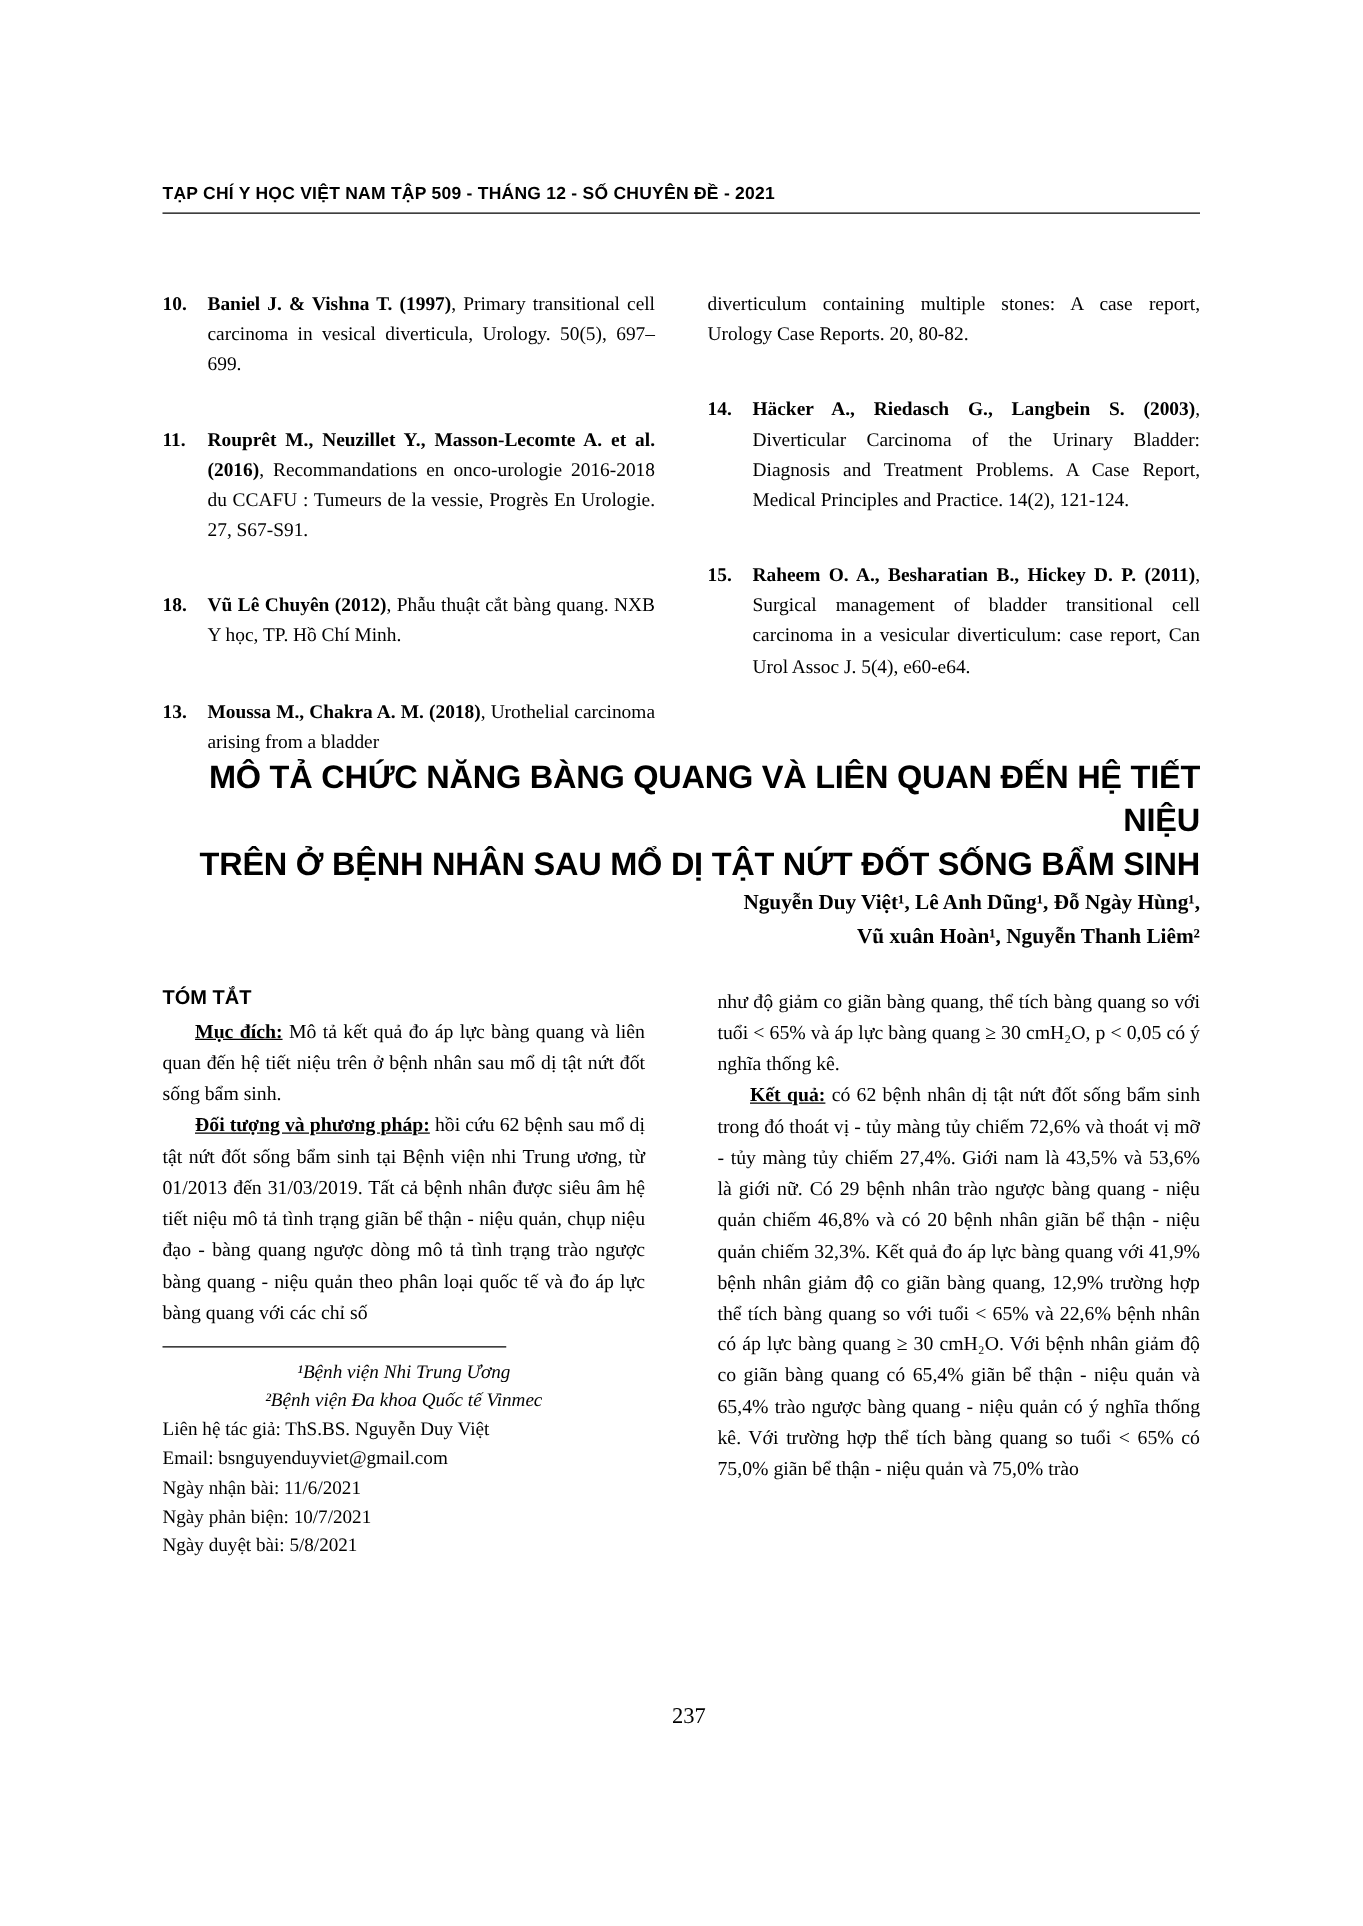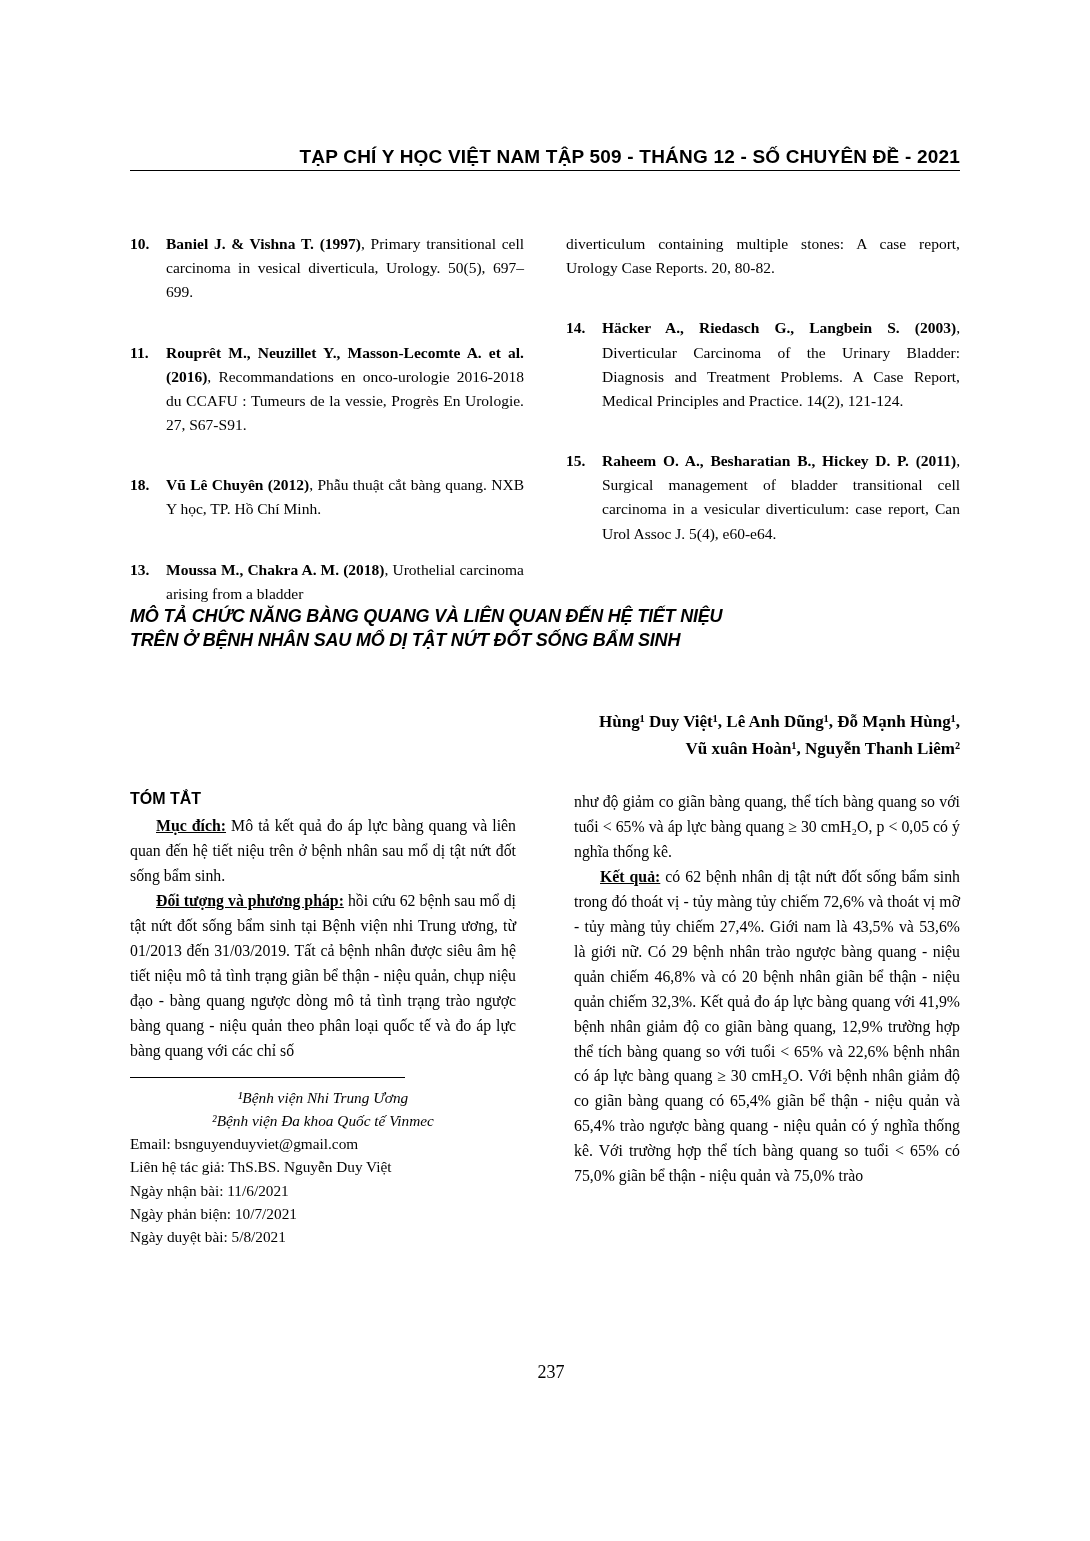--- a/index.html
+++ b/index.html
@@ -17,24 +17,24 @@
     height: 1541px;
     margin: 0 auto;
     background: #ffffff;
     box-sizing: border-box;
   }
   .running-head {
     position: absolute;
     top: 146px;
     left: 130px;
     width: 830px;
-    text-align: right;
+    text-align: left;
     font-family: "Liberation Sans", sans-serif;
     font-weight: bold;
-    font-size: 19px;
+    font-size: 14px;
     letter-spacing: 0.2px;
   }
   .head-rule {
     position: absolute;
     top: 170px;
     left: 130px;
     width: 830px;
     height: 1px;
     background: #000;
   }
@@ -71,27 +71,26 @@
   }
   .ref-list li b {
     font-weight: bold;
   }
 
   .article-title {
     position: absolute;
     top: 604px;
     left: 130px;
     width: 830px;
-    text-align: left;
+    text-align: right;
     font-family: "Liberation Sans", sans-serif;
     font-weight: bold;
-    font-size: 18px;
+    font-size: 26px;
     line-height: 1.35;
     letter-spacing: -0.2px;
-    font-style: italic;
   }
   .authors {
     position: absolute;
     top: 708px;
     left: 130px;
     width: 830px;
     text-align: right;
     font-weight: bold;
     font-size: 17px;
     line-height: 1.6;
@@ -187,36 +186,36 @@
       </ul>
     </div>
   </div>
 
   <div class="article-title">
     <div>MÔ TẢ CHỨC NĂNG BÀNG QUANG VÀ LIÊN QUAN ĐẾN HỆ TIẾT NIỆU</div>
     <div>TRÊN Ở BỆNH NHÂN SAU MỔ DỊ TẬT NỨT ĐỐT SỐNG BẨM SINH</div>
   </div>
 
   <div class="authors">
-    <div>Hùng¹ Duy Việt¹, Lê Anh Dũng¹, Đỗ Mạnh Hùng¹,</div>
+    <div>Nguyễn Duy Việt¹, Lê Anh Dũng¹, Đỗ Ngày Hùng¹,</div>
     <div>Vũ xuân Hoàn¹, Nguyễn Thanh Liêm²</div>
   </div>
 
   <div class="body-cols">
     <div class="col">
       <div class="sec-title">TÓM TẮT</div>
       <p class="body-p"><b>Mục đích:</b><span> Mô tả kết quả đo áp lực bàng quang và liên quan đến hệ tiết niệu trên ở bệnh nhân sau mổ dị tật nứt đốt sống bẩm sinh.</span></p>
       <p class="body-p"><b>Đối tượng và phương pháp:</b><span> hồi cứu 62 bệnh sau mổ dị tật nứt đốt sống bẩm sinh tại Bệnh viện nhi Trung ương, từ 01/2013 đến 31/03/2019. Tất cả bệnh nhân được siêu âm hệ tiết niệu mô tả tình trạng giãn bể thận - niệu quản, chụp niệu đạo - bàng quang ngược dòng mô tả tình trạng trào ngược bàng quang - niệu quản theo phân loại quốc tế và đo áp lực bàng quang với các chỉ số</span></p>
 
       <div class="footnote-rule"></div>
       <div class="footnotes">
         <div class="it">¹Bệnh viện Nhi Trung Ương</div>
         <div class="it">²Bệnh viện Đa khoa Quốc tế Vinmec</div>
+        <div>Liên hệ tác giả: ThS.BS. Nguyễn Duy Việt</div>
         <div>Email: bsnguyenduyviet@gmail.com</div>
-        <div>Liên hệ tác giả: ThS.BS. Nguyễn Duy Việt</div>
         <div>Ngày nhận bài: 11/6/2021</div>
         <div>Ngày phản biện: 10/7/2021</div>
         <div>Ngày duyệt bài: 5/8/2021</div>
       </div>
     </div>
 
     <div class="col">
       <p class="body-p" style="text-indent:0;"><span>như độ giảm co giãn bàng quang, thể tích bàng quang so với tuổi &lt; 65% và áp lực bàng quang ≥ 30 cmH₂O, p &lt; 0,05 có ý nghĩa thống kê.</span></p>
       <p class="body-p"><b>Kết quả:</b><span> có 62 bệnh nhân dị tật nứt đốt sống bẩm sinh trong đó thoát vị - tủy màng tủy chiếm 72,6% và thoát vị mỡ - tủy màng tủy chiếm 27,4%. Giới nam là 43,5% và 53,6% là giới nữ. Có 29 bệnh nhân trào ngược bàng quang - niệu quản chiếm 46,8% và có 20 bệnh nhân giãn bể thận - niệu quản chiếm 32,3%. Kết quả đo áp lực bàng quang với 41,9% bệnh nhân giảm độ co giãn bàng quang, 12,9% trường hợp thể tích bàng quang so với tuổi &lt; 65% và 22,6% bệnh nhân có áp lực bàng quang ≥ 30 cmH₂O. Với bệnh nhân giảm độ co giãn bàng quang có 65,4% giãn bể thận - niệu quản và 65,4% trào ngược bàng quang - niệu quản có ý nghĩa thống kê. Với trường hợp thể tích bàng quang so tuổi &lt; 65% có 75,0% giãn bể thận - niệu quản và 75,0% trào</span></p>
     </div>

